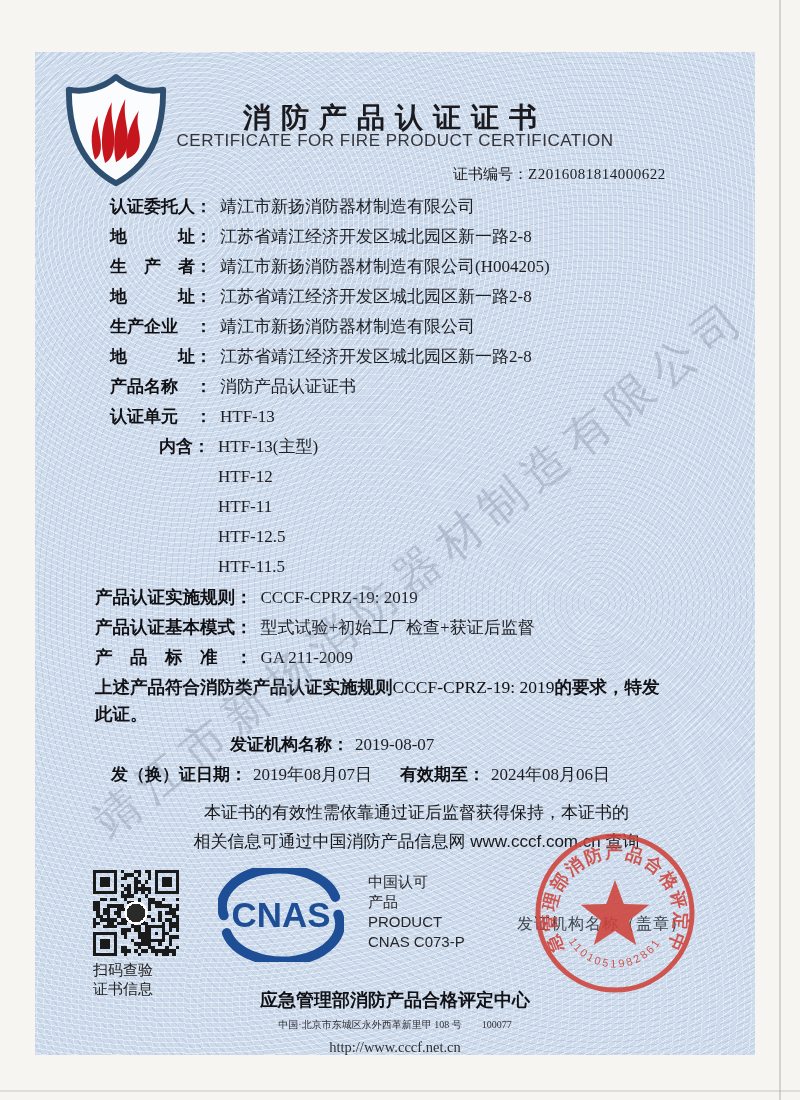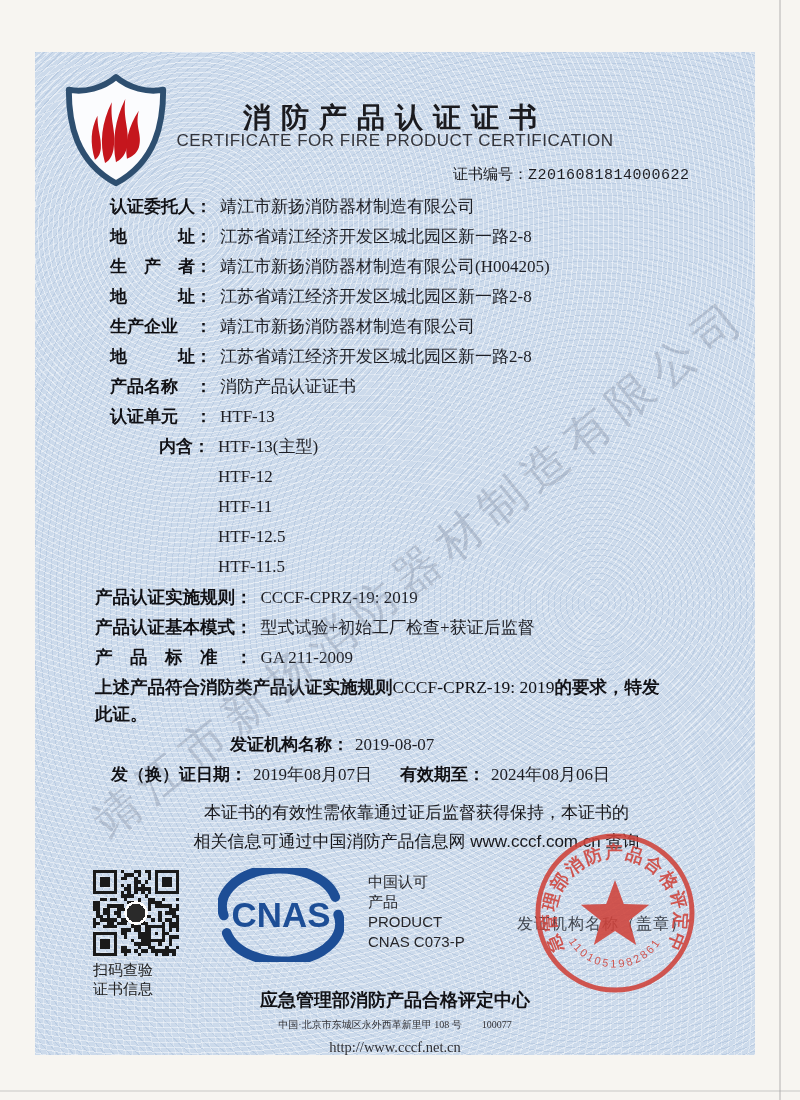--- a/index.html
+++ b/index.html
@@ -24,21 +24,21 @@
   .content{position:relative;z-index:2;}
   
   .logo{position:absolute;left:26px;top:20px;width:110px;height:118px;}
   .title{position:absolute;left:0;top:32px;width:100%;text-align:center;
          font-family:"Liberation Serif",serif;font-weight:600;font-size:28px;
          letter-spacing:10px;color:#1b1b1f;margin-top:15px;}
   .subtitle{position:absolute;left:0;top:79px;width:100%;text-align:center;
          font-size:17px;letter-spacing:.5px;color:#33343a;}
   .certno{position:absolute;left:418px;top:113px;font-size:15px;color:#1d1d22;}
   .certno .lbl{font-family:"Liberation Sans",sans-serif;}
-  .certno .val{font-family:Liberation Mono, monospace;letter-spacing:.5px;}
+  .certno .val{font-family:Liberation Serif, serif;letter-spacing:.5px;}
   
   .rows{position:absolute;left:0;top:140px;width:100%;}
   .frow{padding-left:75px;height:30px;line-height:30px;font-size:17px;white-space:nowrap;}
   .frow .lbl{font-weight:bold;color:#101014;font-family:Liberation Mono, monospace;}
   .frow .val{font-family:"Liberation Serif",serif;color:#1d1e24;margin-left:8px;}
   .inc .lbl{display:inline-block;width:100px;text-align:right;}
   .inc-pad{display:inline-block;width:100px;}
   .rrow{padding-left:60px;height:30px;line-height:30px;font-size:17px;white-space:nowrap;}
   .rrow .lbl{font-weight:bold;font-size:17.5px;color:#101014;}
   .rrow .val{font-family:"Liberation Serif",serif;color:#1d1e24;margin-left:8px;}

